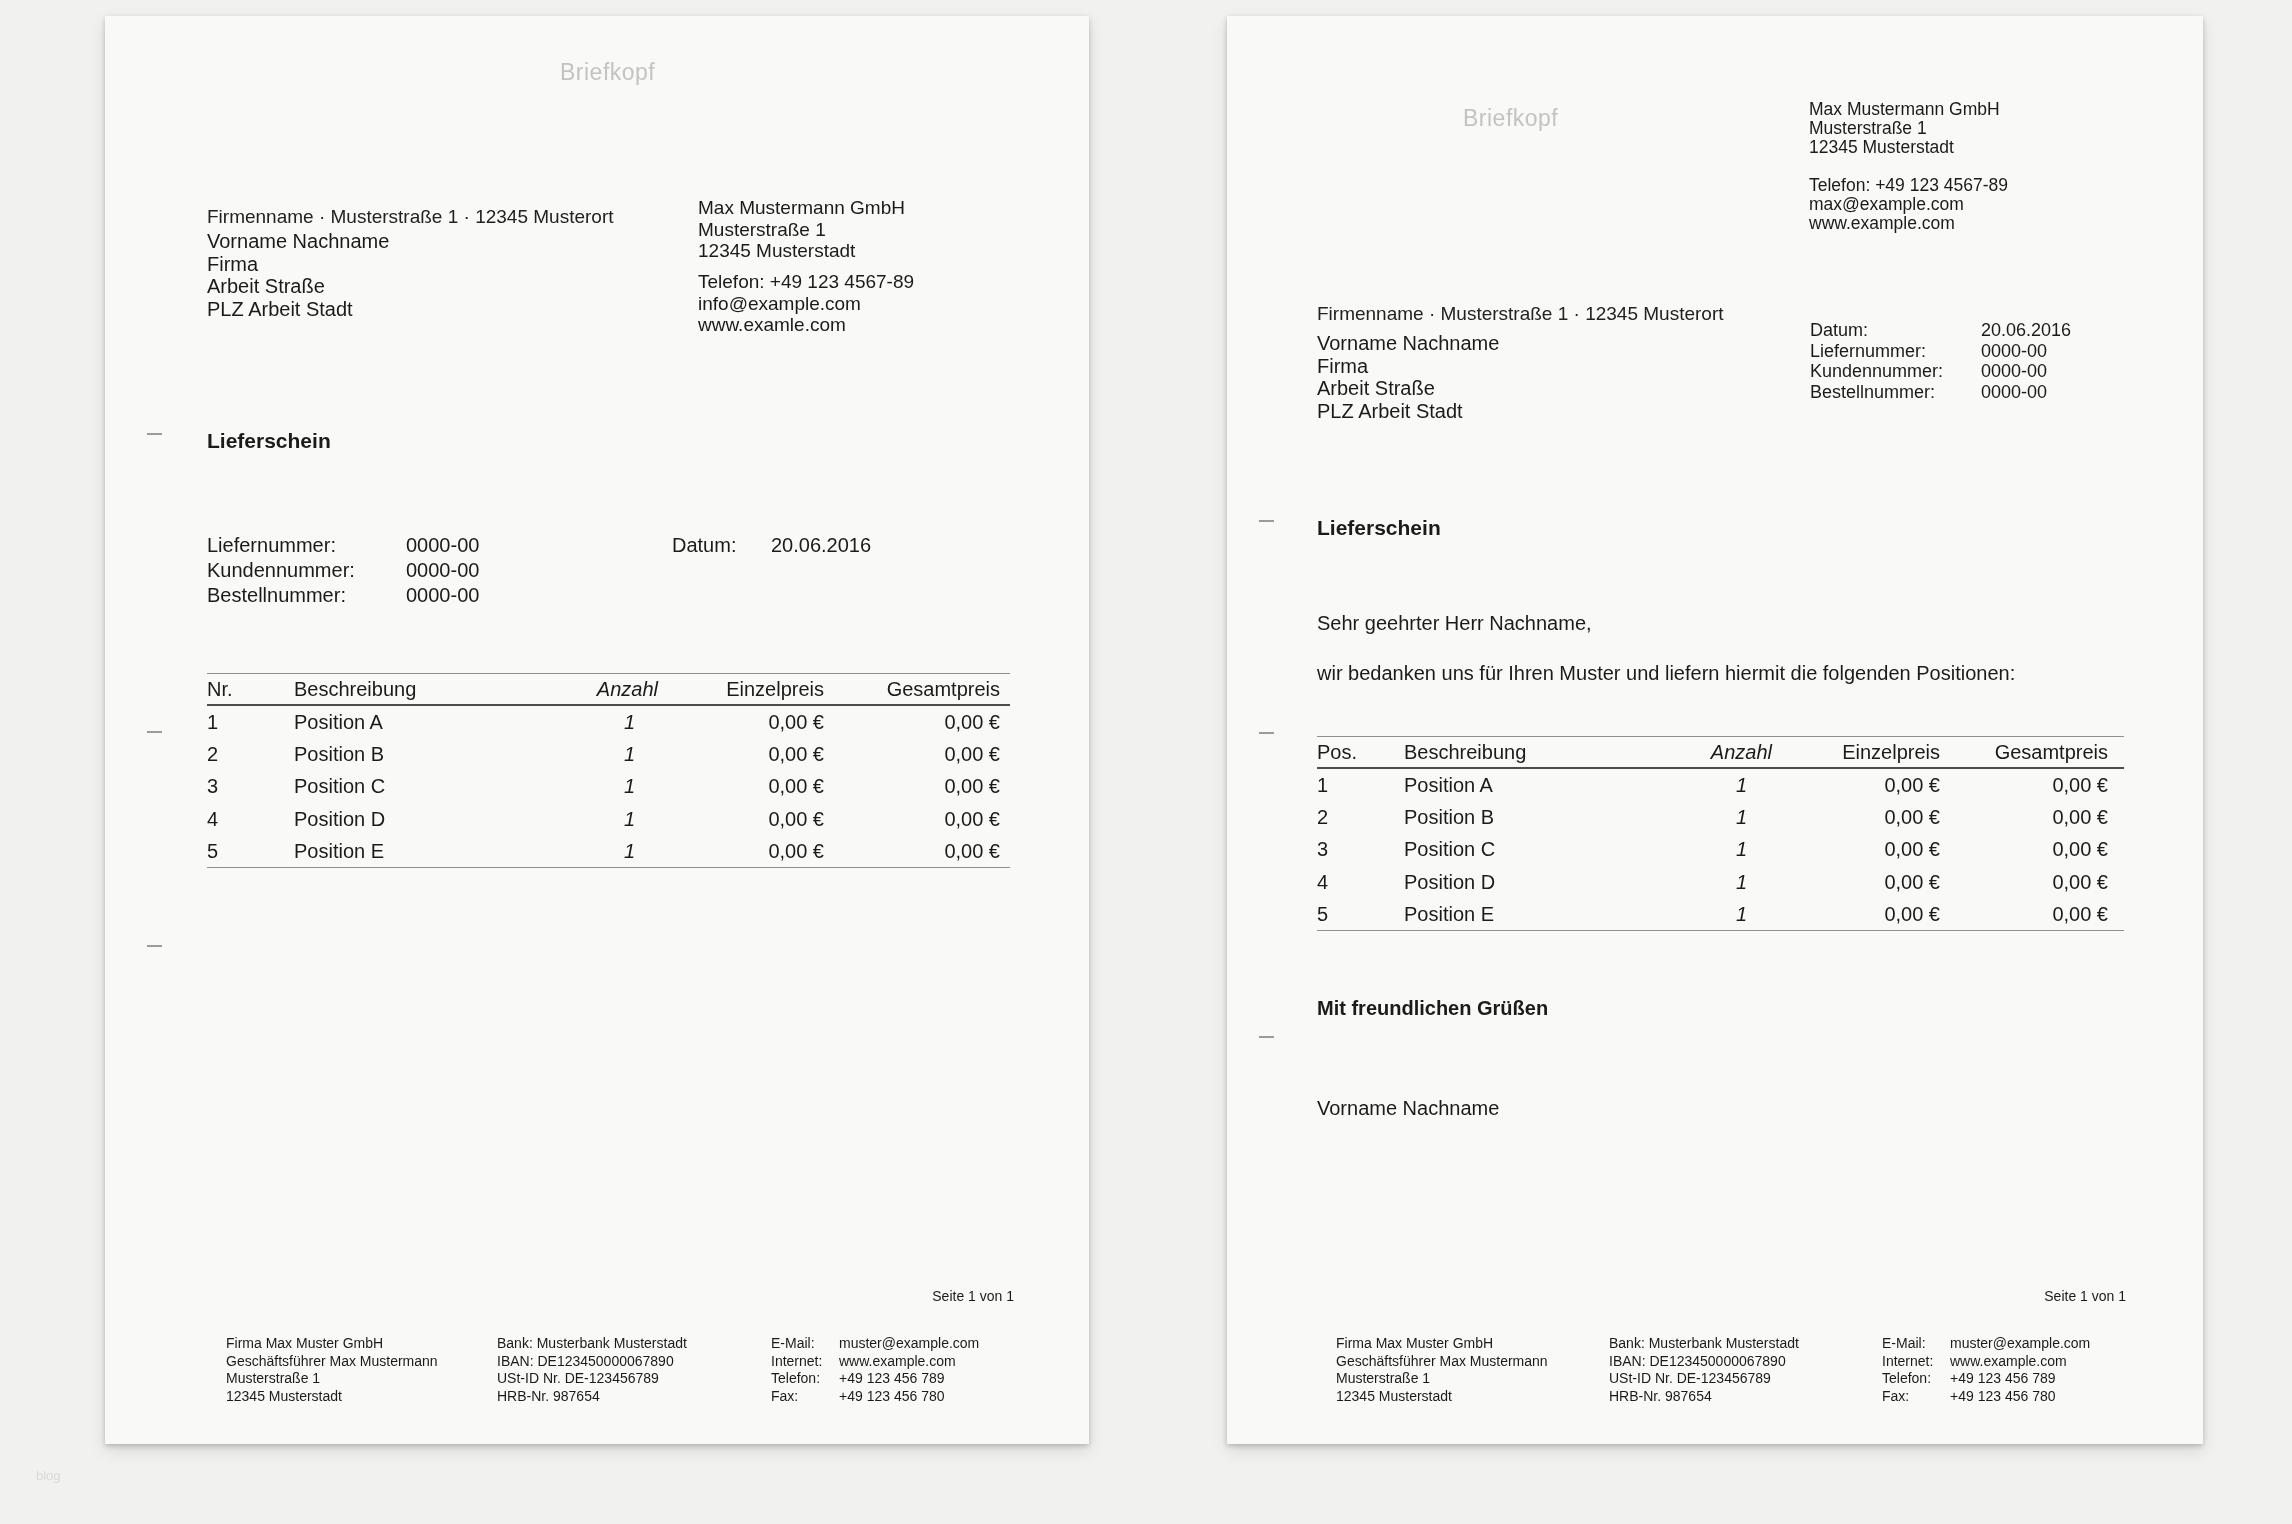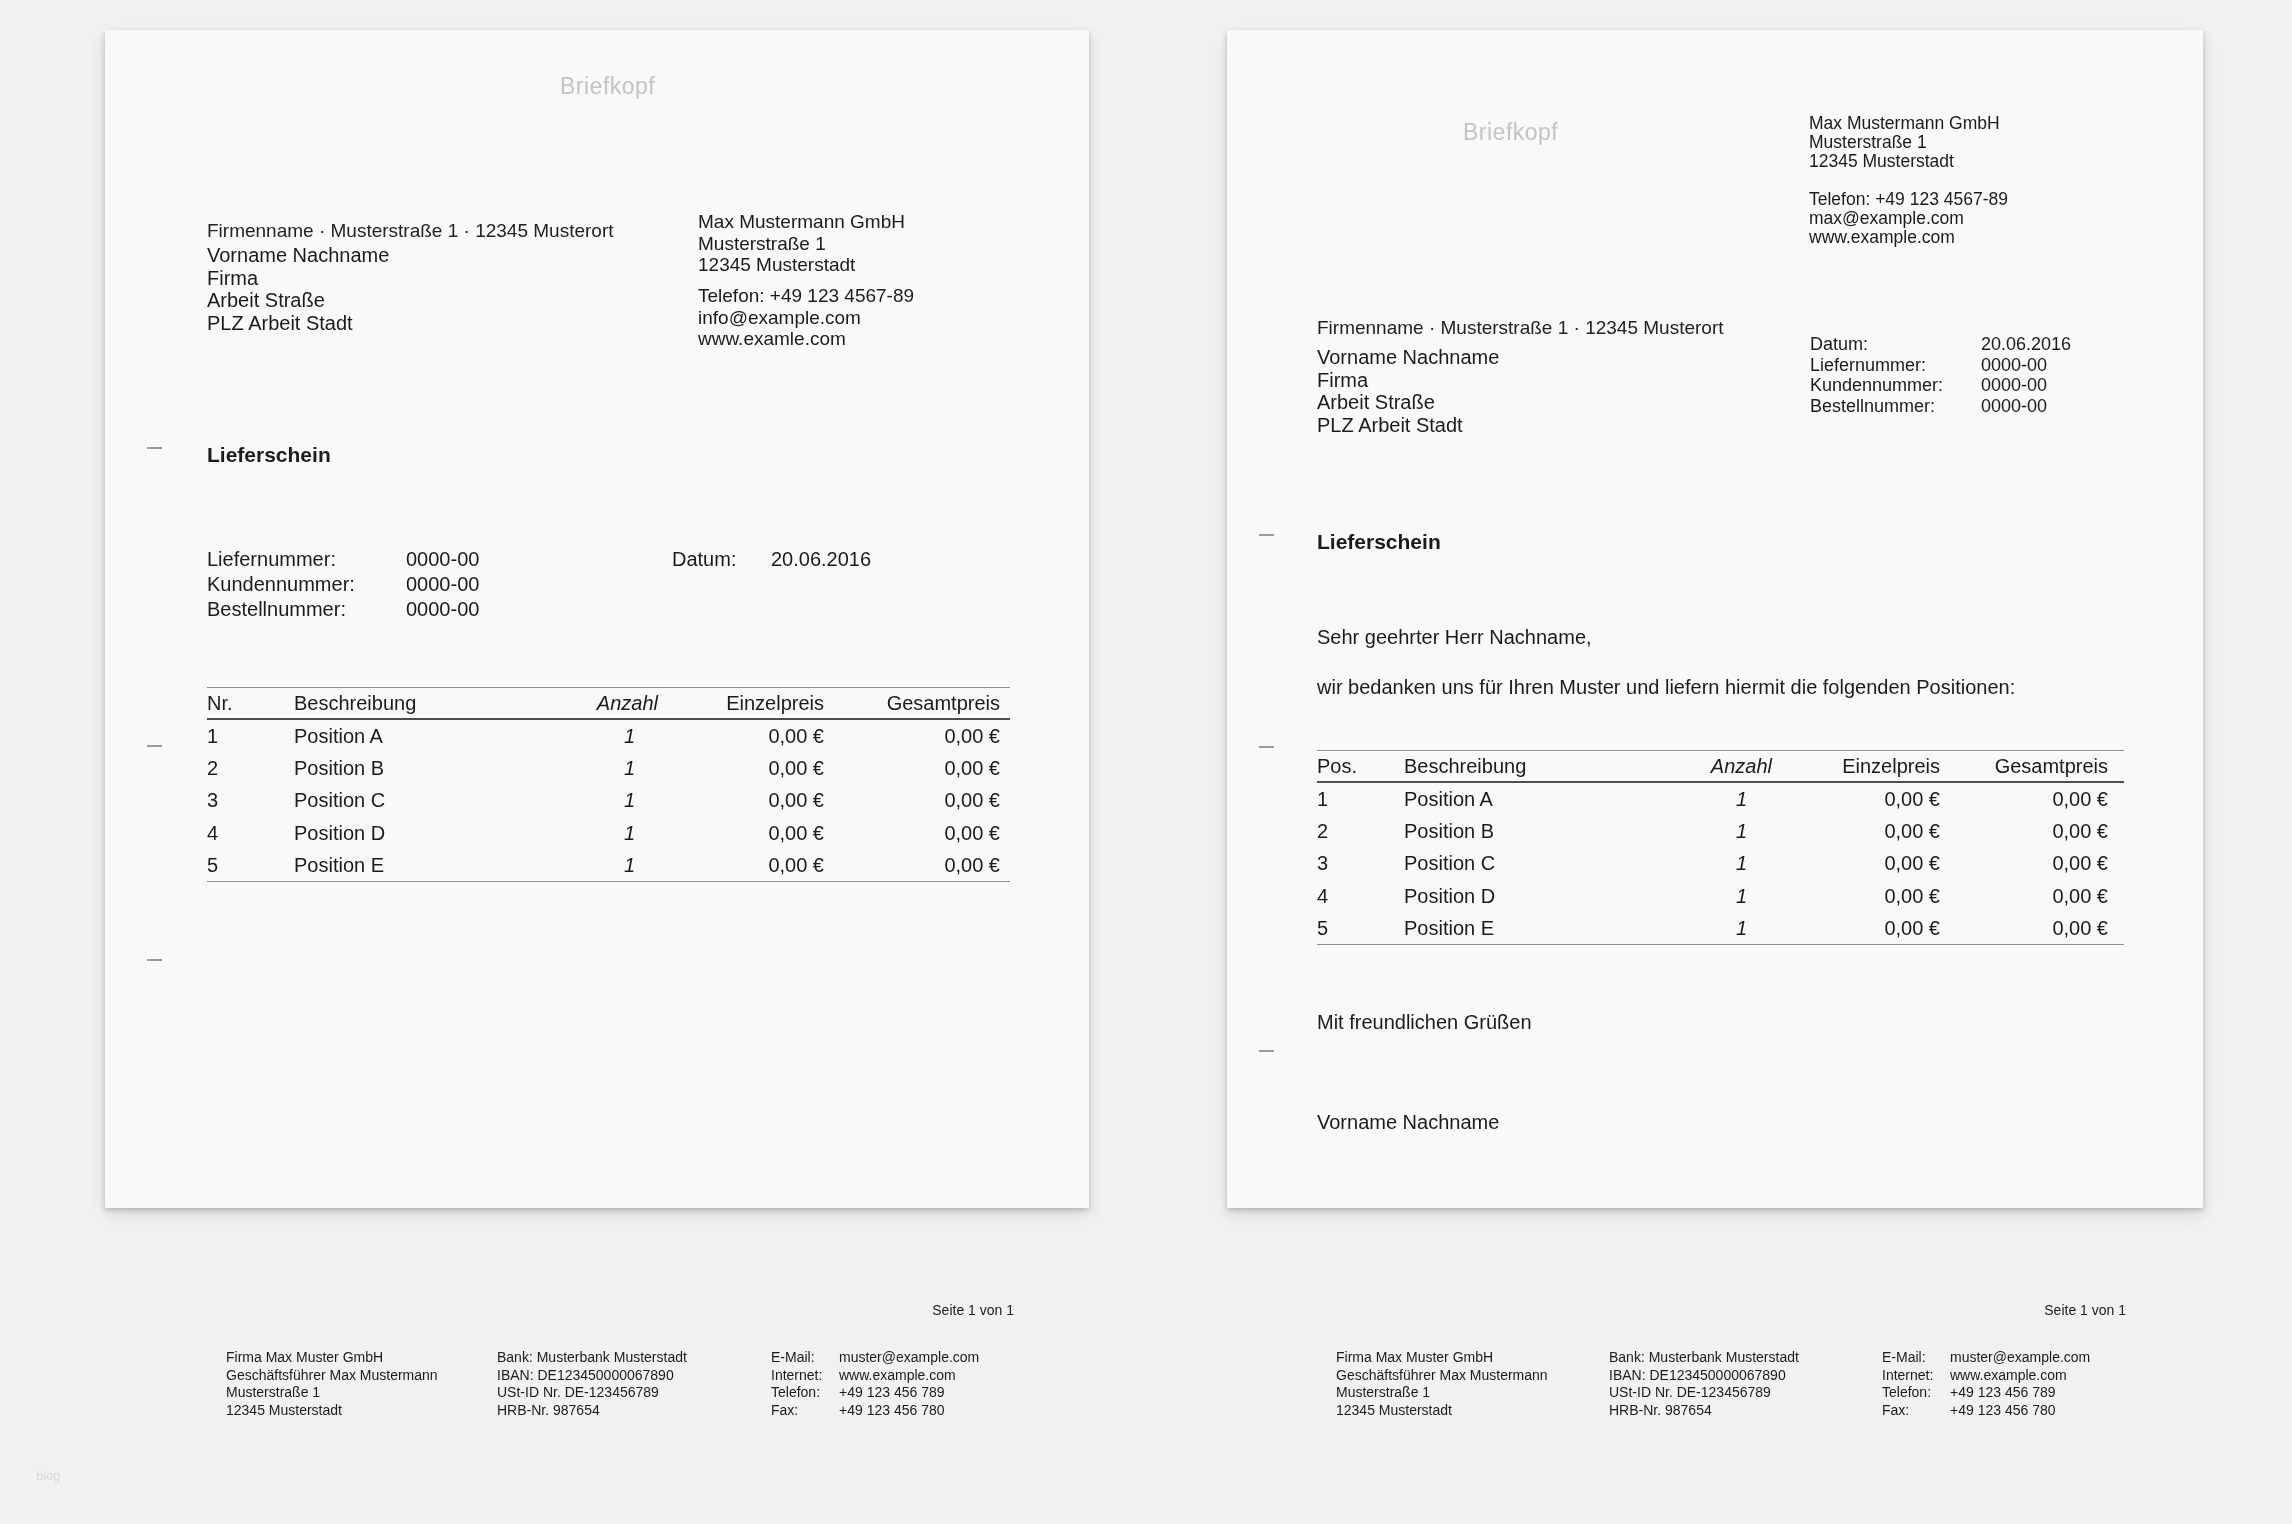--- a/index.html
+++ b/index.html
@@ -5,21 +5,21 @@
   html,body{margin:0;padding:0;}
   .canvas{
     position:relative;width:2292px;height:1524px;
     background:#f1f1ef;overflow:hidden;
     font-family:"Liberation Sans","DejaVu Sans",sans-serif;
     color:#1b1b1b;
   }
   *{box-sizing:border-box;}
   .abs{position:absolute;}
   .page{
-    position:absolute;top:30px;height:1178px;background:#f9f9f8;
+    position:absolute;top:16px;height:1428px;background:#f9f9f8;
     box-shadow:0 2px 5px rgba(0,0,0,.20),0 7px 16px rgba(0,0,0,.10);
   }
   .page-left{left:105px;width:984px;}
   .page-right{left:1227px;width:976px;}
 
   .briefkopf{font-size:23px;color:#c3c3c3;letter-spacing:.5px;}
   .sender-line{font-size:19px;color:#222;text-align:right;}
   .addr{font-size:20px;line-height:22.5px;}
   .contact-l{font-size:19px;line-height:21.5px;}
   .contact-r{font-size:17.5px;line-height:19px;}
@@ -276,21 +276,21 @@
       </div>
       <div class="t-row t-last">
         <span class="col-pos">5</span>
         <span class="col-desc">Position E</span>
         <span class="col-qty qty-val">1</span>
         <span class="col-unit">0,00 €</span>
         <span class="col-total">0,00 €</span>
       </div>
     </div>
 
-    <div class="abs body-text" style="left:90px;top:981px;">Mit freundlichen Grüßen</div>
+    <div class="abs body-text" style="left:90px;top:981px;font-weight:bold;">Mit freundlichen Grüßen</div>
     <div class="abs body-text" style="left:90px;top:1081px;">Vorname Nachname</div>
 
     <div class="abs small" style="left:89px;top:1272px;width:810px;text-align:right;">Seite 1 von 1</div>
 
     <div class="abs footer-col" style="left:89px;top:1319px;">
       <div>Firma Max Muster GmbH</div>
       <div>Geschäftsführer Max Mustermann</div>
       <div>Musterstraße 1</div>
       <div>12345 Musterstadt</div>
     </div>

